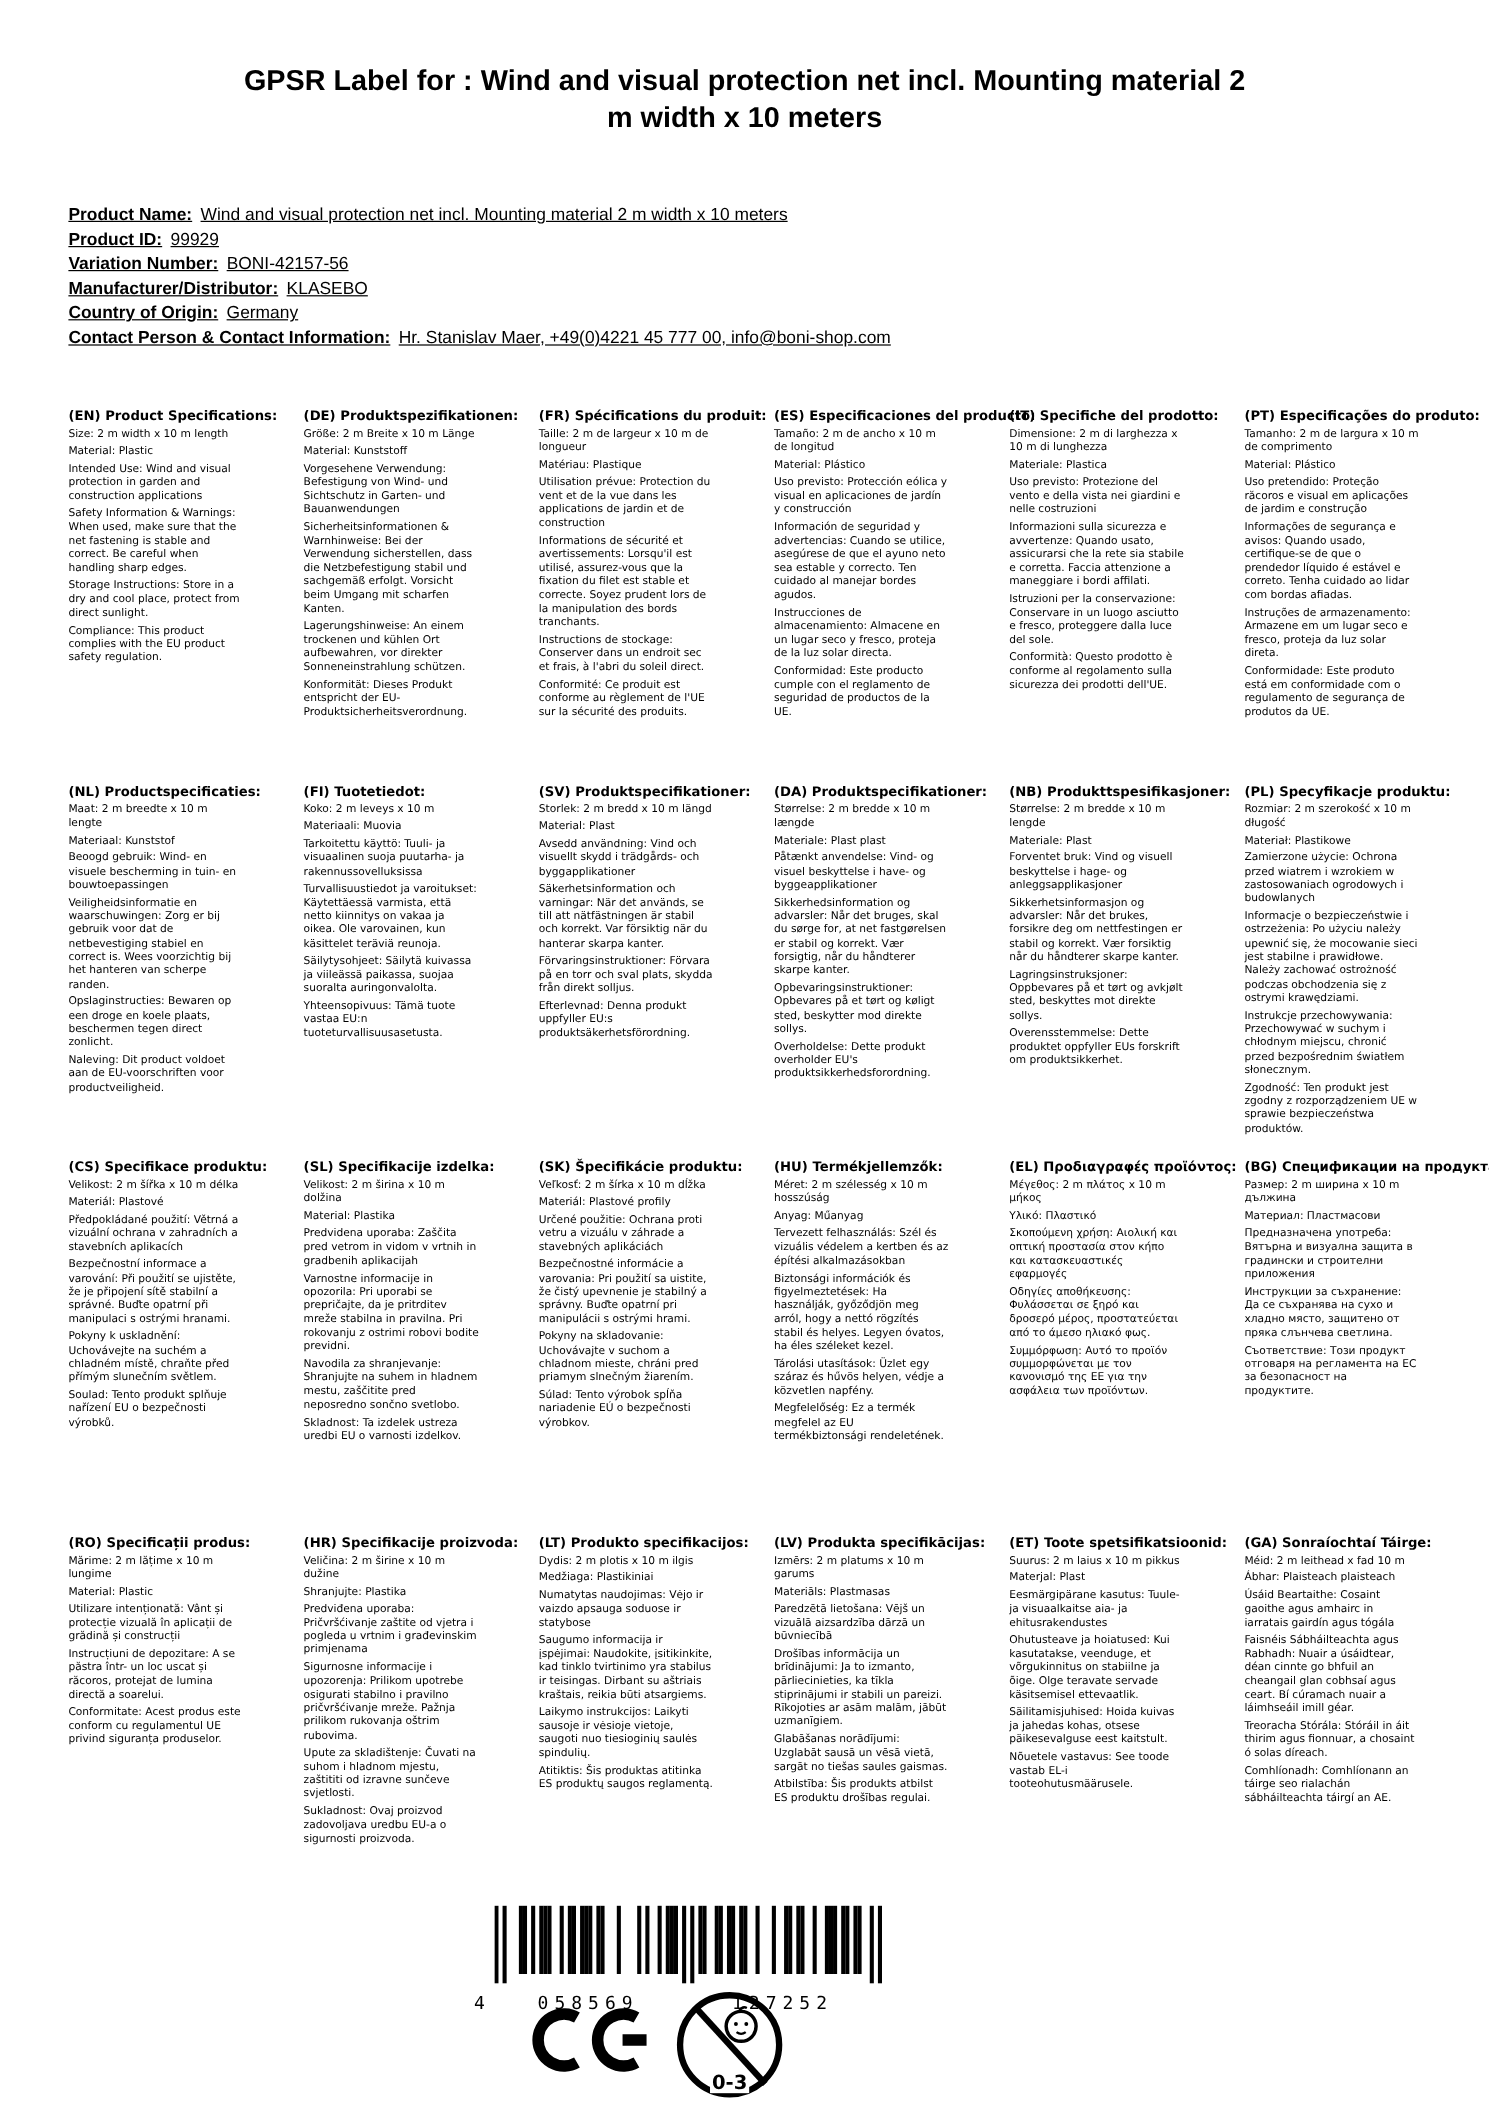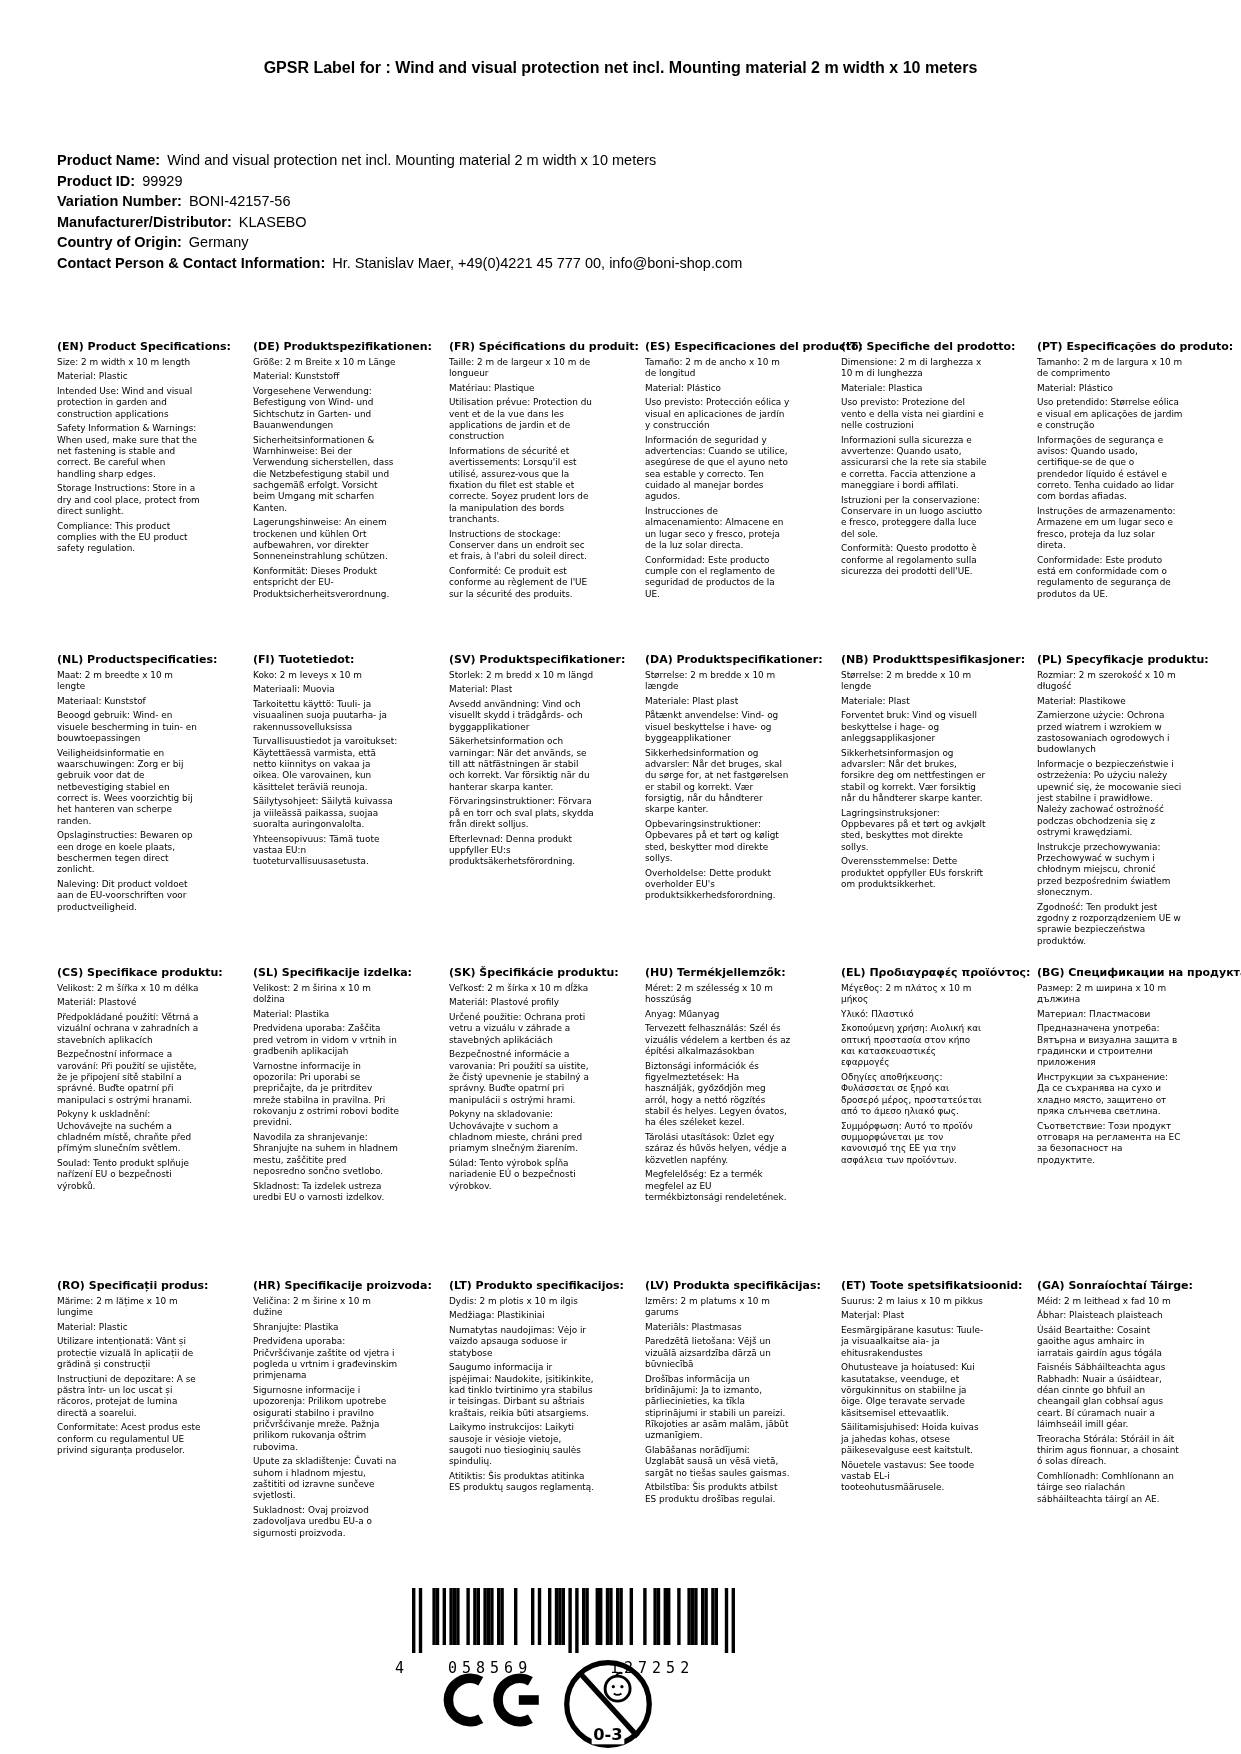--- a/index.html
+++ b/index.html
@@ -1,20 +1,20 @@
 <!DOCTYPE html>
 <html><head>
 <meta charset="utf-8">
 <style>
   html,body{margin:0;padding:0;background:#ffffff;}
   .page{position:relative;width:1241px;height:1754px;background:#ffffff;color:#000;overflow:hidden;}
   .title{position:absolute;top:52px;left:0;right:0;margin:0 auto;width:860px;text-align:center;
-         font-family:"Liberation Sans",sans-serif;font-weight:bold;font-size:16px;line-height:31px;}
-  .product-info{position:absolute;left:57px;top:150px;font-family:"Liberation Sans",sans-serif;
-         font-size:14.5px;line-height:20.6px;}
+         font-family:"Liberation Sans",sans-serif;font-weight:bold;font-size:24px;line-height:31px;}
+  .product-info{position:absolute;left:57px;top:169px;font-family:"Liberation Sans",sans-serif;
+         font-size:14.5px;line-height:20.6px;text-decoration:underline;}
   .pi-line{white-space:nowrap;}
   .pi-label{font-weight:bold;}
   .pi-value{margin-left:7px;}
   .spec-grid{position:absolute;left:57px;top:341px;display:grid;
          grid-template-columns:repeat(6,146px);column-gap:50px;grid-auto-rows:313px;
          font-family:"DejaVu Sans",sans-serif;}
   .spec-block{width:146px;}
   .spec-heading{font-size:11px;font-weight:bold;white-space:nowrap;margin:0 0 4px 0;line-height:11.5px;}
   .spec-p{font-size:8.9px;line-height:11.3px;margin:0 0 3.5px 0;overflow-wrap:break-word;}
   .barcode{position:absolute;left:412px;top:1588px;width:323px;}
@@ -119,21 +119,21 @@
           <p class="spec-p">Istruzioni per la conservazione: Conservare in un luogo asciutto e fresco, proteggere dalla luce del sole.</p>
           <p class="spec-p">Conformità: Questo prodotto è conforme al regolamento sulla sicurezza dei prodotti dell'UE.</p>
         </div>
   </div>
 
   <div class="spec-block">
     <p class="spec-heading">(PT) Especificações do produto:</p>
     <div class="spec-paragraphs">
           <p class="spec-p">Tamanho: 2 m de largura x 10 m de comprimento</p>
           <p class="spec-p">Material: Plástico</p>
-          <p class="spec-p">Uso pretendido: Størrelse eólica e visual em aplicações de jardim e construção</p>
+          <p class="spec-p">Uso pretendido: Proteção răcoros e visual em aplicações de jardim e construção</p>
           <p class="spec-p">Informações de segurança e avisos: Quando usado, certifique-se de que o prendedor líquido é estável e correto. Tenha cuidado ao lidar com bordas afiadas.</p>
           <p class="spec-p">Instruções de armazenamento: Armazene em um lugar seco e fresco, proteja da luz solar direta.</p>
           <p class="spec-p">Conformidade: Este produto está em conformidade com o regulamento de segurança de produtos da UE.</p>
         </div>
   </div>
 
   <div class="spec-block">
     <p class="spec-heading">(NL) Productspecificaties:</p>
     <div class="spec-paragraphs">
           <p class="spec-p">Maat: 2 m breedte x 10 m lengte</p>

